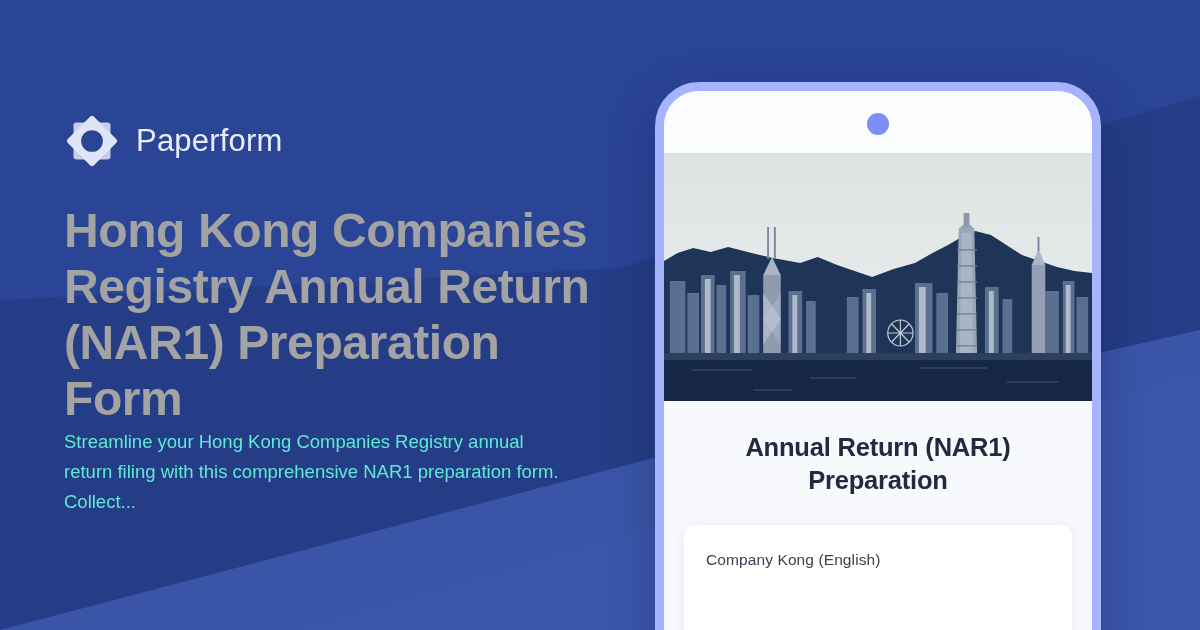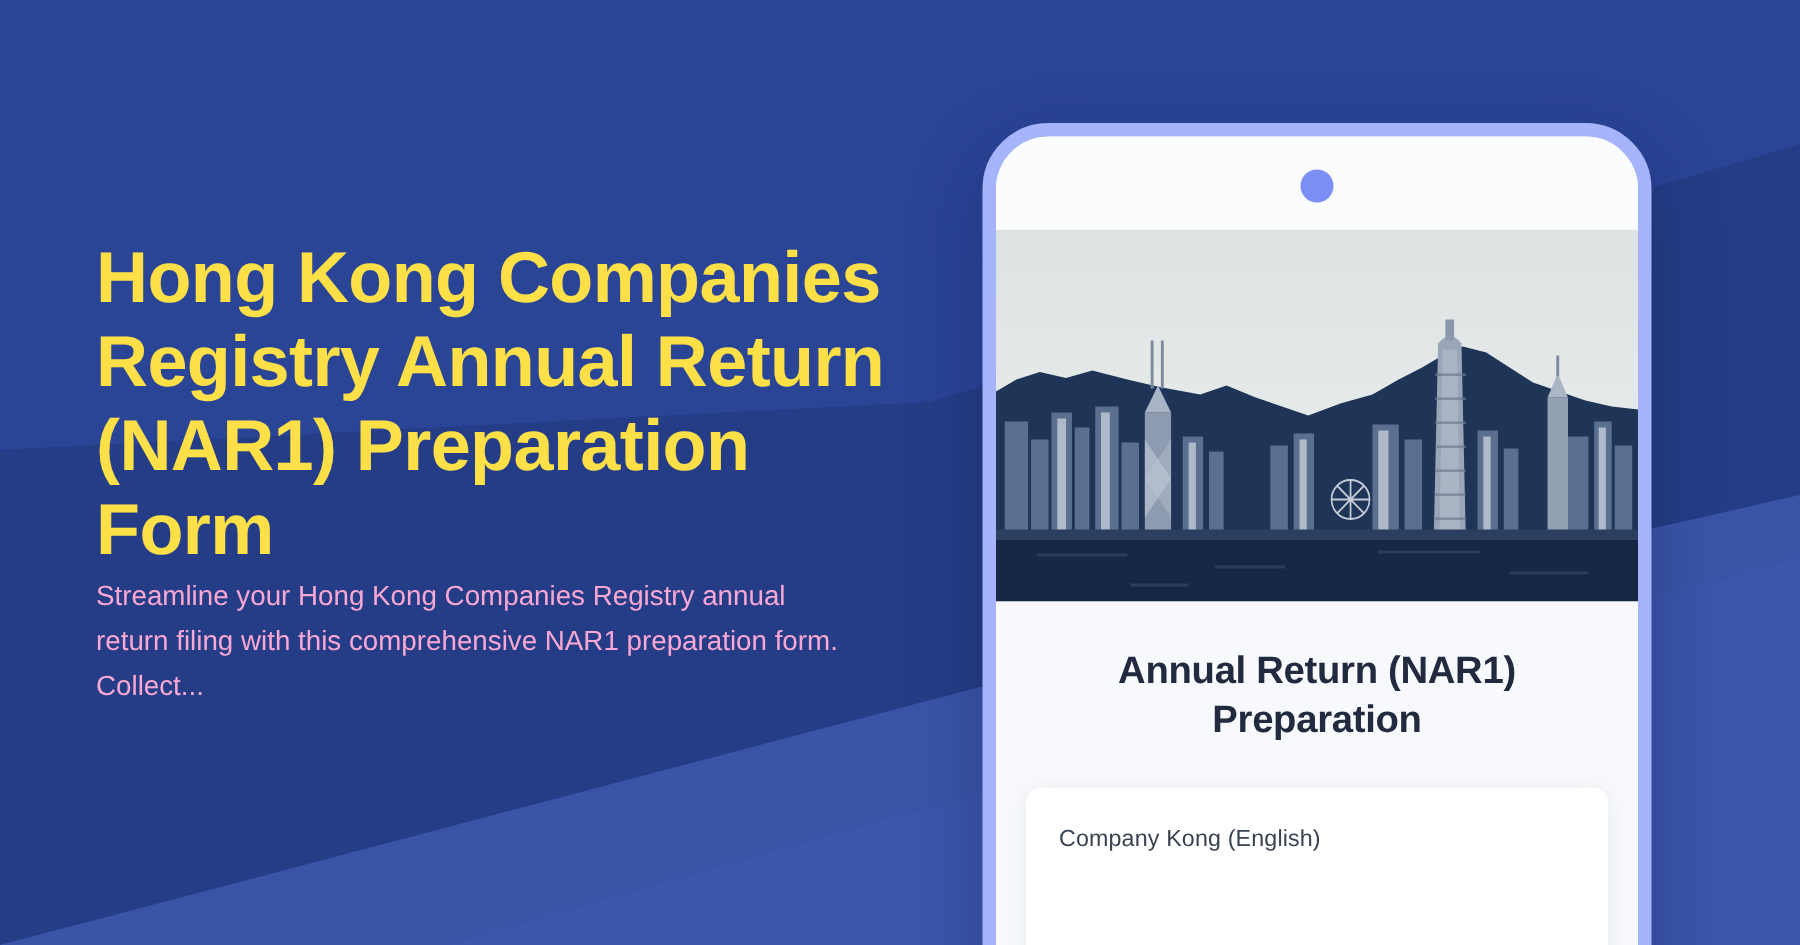--- a/index.html
+++ b/index.html
@@ -31,29 +31,29 @@
     font-size:31px;
     font-weight:400;
     color:#e8ecfb;
     letter-spacing:0.2px;
   }
 
   #headline {
     font-size:48px;
     line-height:1.17;
     font-weight:700;
-    color:#fde047;
+    color:#a3a3a3;
     letter-spacing:-0.4px;
     max-width:560px;
   }
 
   #subhead {
     font-size:18.5px;
     line-height:1.62;
-    color:#f9a8d4;
+    color:#5eead4;
     max-width:510px;
     font-weight:400;
   }
 
   
   #phone {
     position:absolute;
     left:655px; top:82px;
     width:446px; height:620px;
     border:9px solid #a5b4fc;
@@ -120,20 +120,38 @@
 
     <path d="M0,300 L620,268 L1200,96 L1200,0 L0,0 Z" fill="#2a4496"></path>
     <path d="M0,300 L620,268 L1200,96 L1200,330 L760,430 L0,630 Z" fill="#253d86"></path>
     <path d="M0,630 L760,430 L1200,330 L1200,630 Z" fill="#3a55a8"></path>
     <path d="M300,630 L1200,372 L1200,630 Z" fill="#3c58ad" opacity="0.65"></path>
   </svg>
 </div>
 
 <div id="left-col">
 
+  <div id="brand-row">
+    <span id="brand-mark">
+      <svg viewBox="0 0 100 100" width="56" height="56">
+        <defs>
+          <mask id="logo-mask">
+            <rect x="0" y="0" width="100" height="100" fill="#fff"></rect>
+            <circle cx="50" cy="50" r="21" fill="#000"></circle>
+          </mask>
+        </defs>
+        <g mask="url(#logo-mask)">
+          <rect x="17" y="17" width="66" height="66" rx="5" fill="#c5cdeb"></rect>
+          <rect x="17" y="17" width="66" height="66" rx="5" fill="#dfe5f7" transform="rotate(45 50 50)"></rect>
+        </g>
+        <circle cx="50" cy="50" r="21" fill="none" stroke="#dfe5f7" stroke-width="3.2"></circle>
+      </svg>
+    </span>
+    <span id="brand-name">Paperform</span>
+  </div>
 
   <h1 id="headline">Hong Kong Companies Registry Annual Return (NAR1) Preparation Form</h1>
 
   <p id="subhead">Streamline your Hong Kong Companies Registry annual return filing with this comprehensive NAR1 preparation form. Collect...</p>
 </div>
 
 <div id="phone">
 
   <div id="phone-notch-area">
     <span id="camera-dot"></span>

